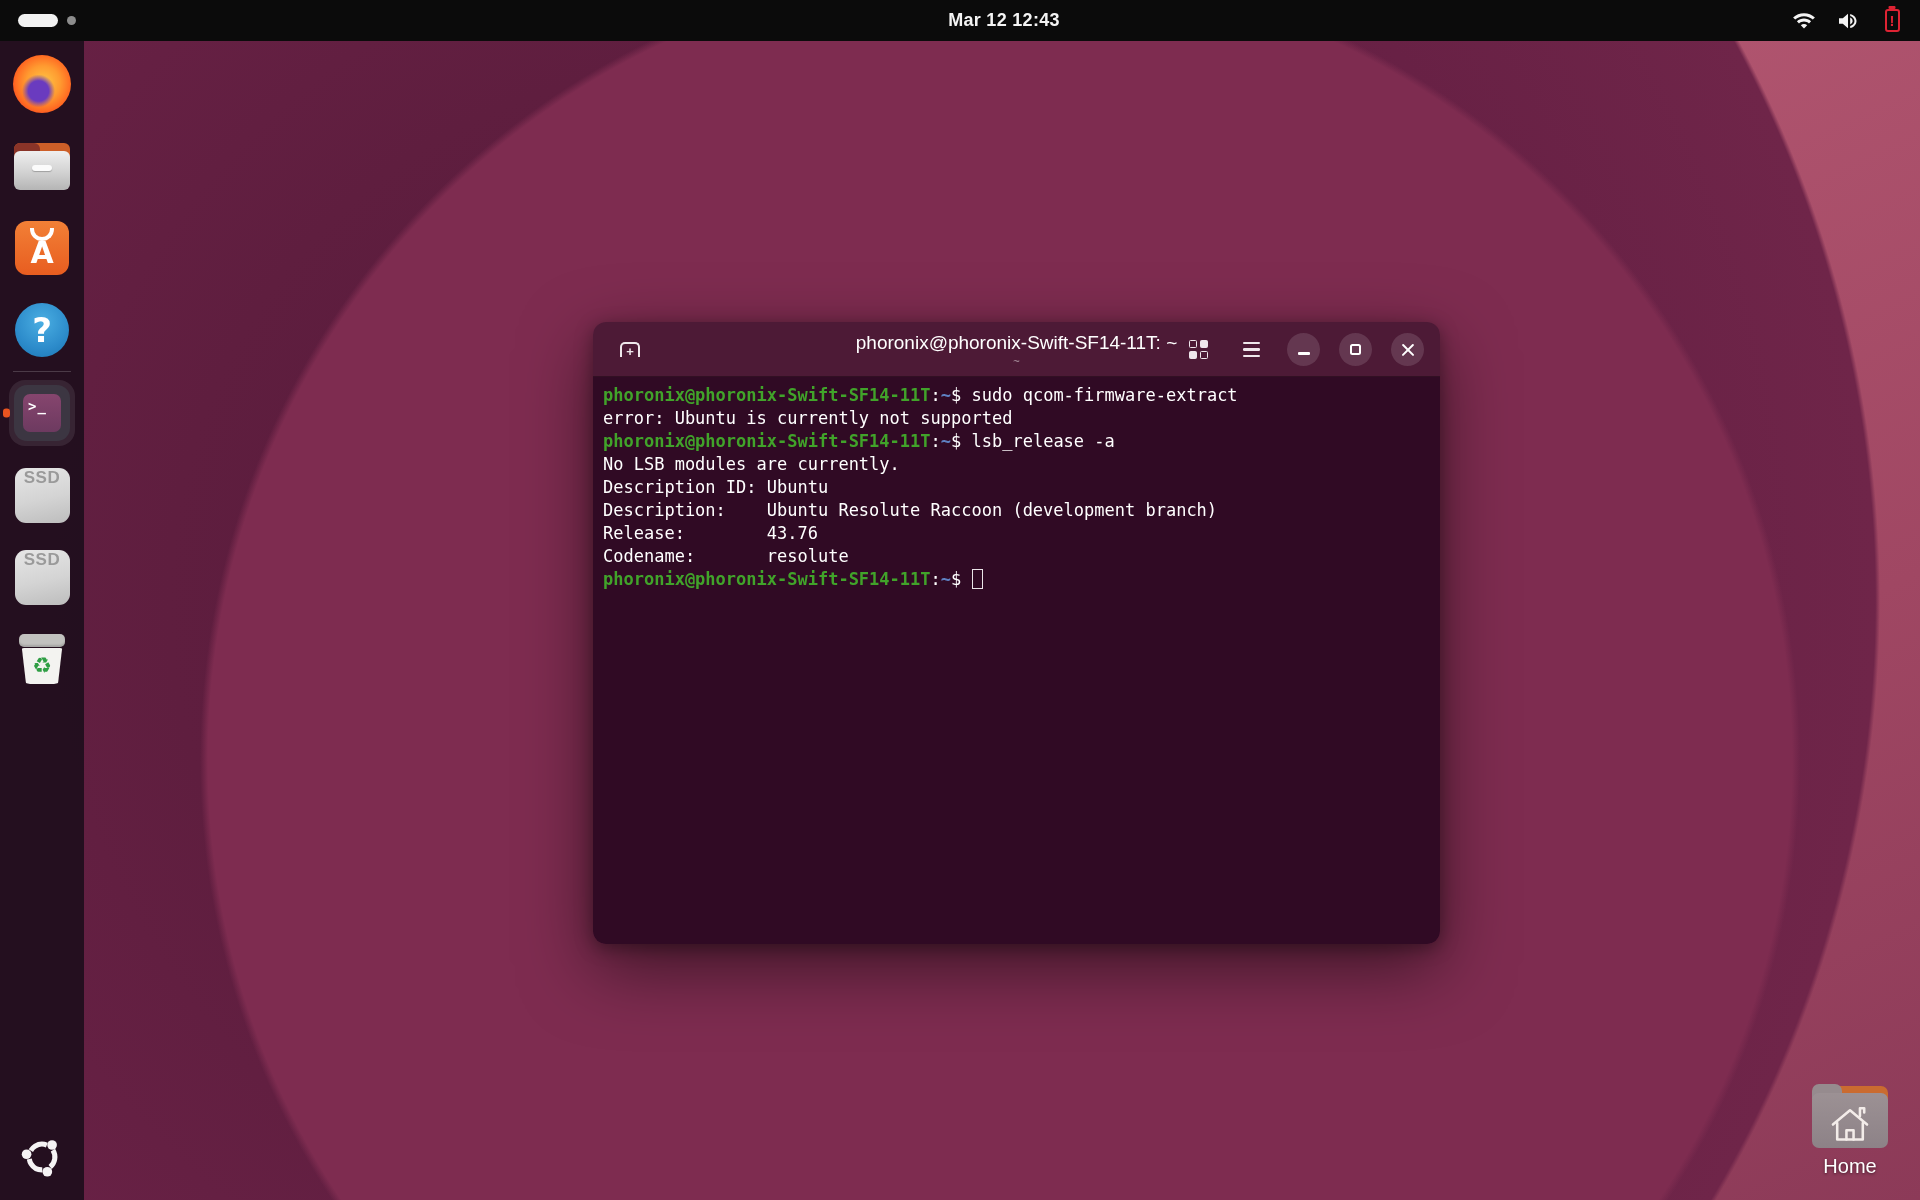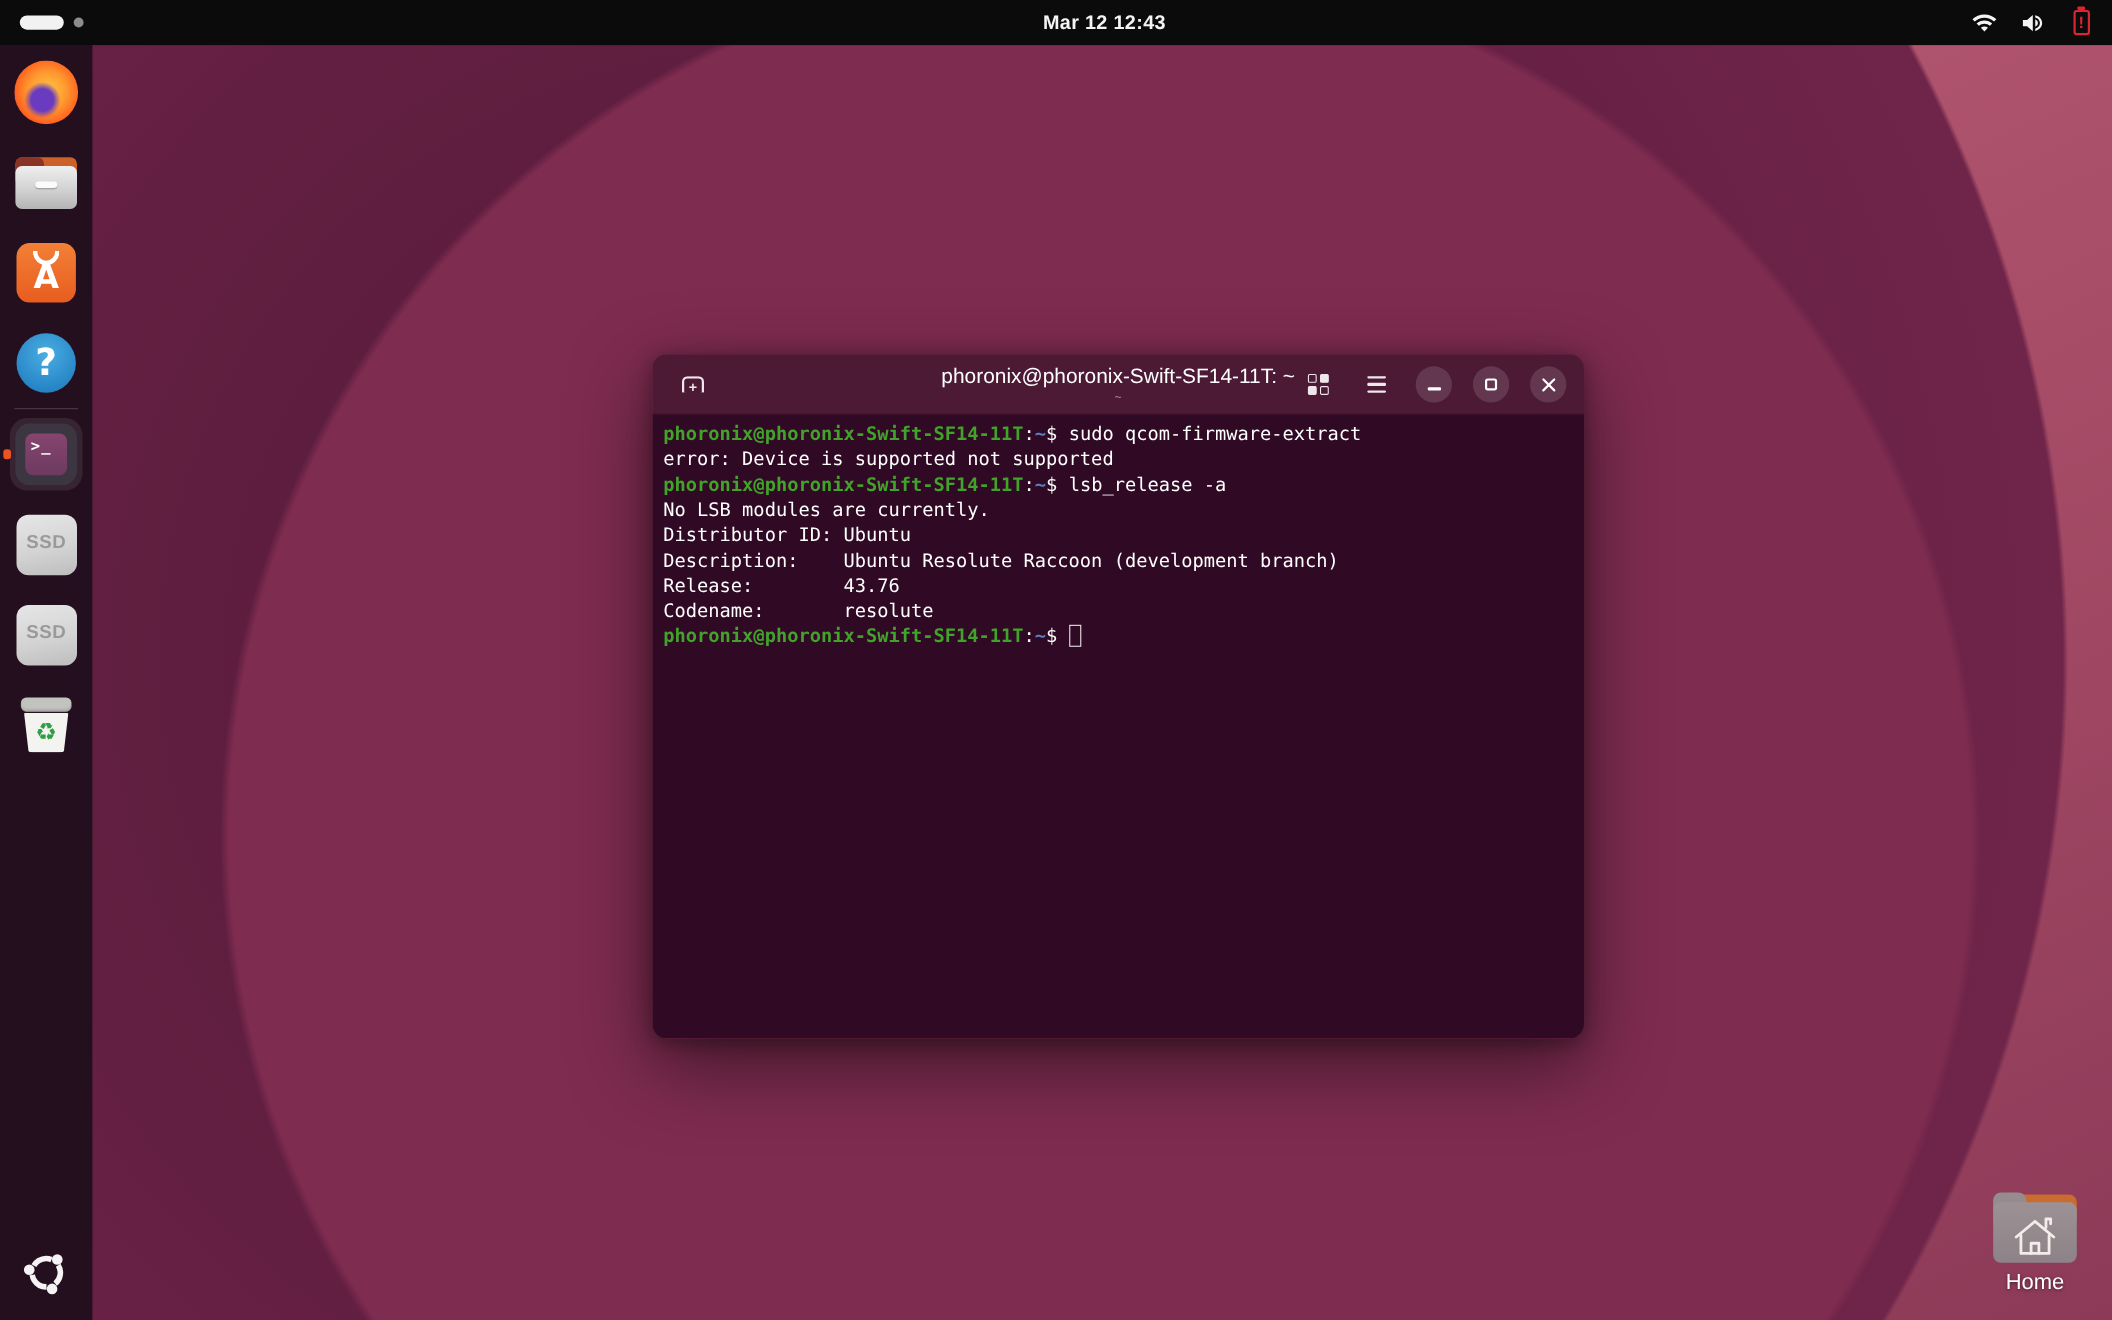--- a/index.html
+++ b/index.html
@@ -70,21 +70,21 @@
     display:flex; align-items:center; justify-content:center; }
   .term-ico{ width:56px; height:56px; border-radius:13px; background:#3c3642; display:flex; align-items:center; justify-content:center; }
   .term-scr{ width:38px; height:38px; border-radius:7px; background:linear-gradient(180deg,#86456e 0%,#6d3a60 100%);
     color:#fff; font-family:"DejaVu Sans Mono", monospace; font-weight:700; font-size:14px;
     padding:4px 0 0 5px; letter-spacing:1px; }
   .run-dot{ position:absolute; left:3px; top:50%; transform:translateY(-50%);
     width:7px; height:9px; border-radius:3px; background:#e95420; }
 
   .ssd{ width:55px; height:55px; border-radius:11px;
     background:linear-gradient(168deg,#e6e6e6 0%,#d4d4d4 55%,#bdbdbd 100%);
-    display:flex; align-items:center; justify-content:center; padding-bottom:5px; }
+    display:flex; align-items:flex-start; justify-content:center; padding-bottom:5px; }
   .ssd-label{ color:#9a9a9a; font-size:17px; font-weight:700; letter-spacing:.5px; }
 
   .trash{ display:flex; flex-direction:column; align-items:center; }
   .trash-lid{ width:46px; height:13px; border-radius:5px; background:#c2c2bf; margin-bottom:1px; box-shadow:inset 0 -2px 2px rgba(0,0,0,.15); }
   .trash-body{ width:42px; height:36px; background:#f3f3f0; border-radius:3px 3px 9px 9px;
     clip-path:polygon(2% 0, 98% 0, 88% 100%, 12% 100%);
     display:flex; align-items:center; justify-content:center; }
   .trash-glyph{ color:#2f9e44; font-size:22px; line-height:1; }
 
   .cof{ margin-top:auto; margin-bottom:20px; width:46px; height:46px; }
@@ -283,24 +283,24 @@
           <span class="max-glyph"></span>
         </button>
         <button class="winbtn">
           <span class="close-glyph"></span>
         </button>
       </div>
     </header>
     <div class="term-body">
       <div id="terminal-lines">
           <div class="tline"><span class="t-green">phoronix@phoronix-Swift-SF14-11T</span><span class="t-white">:</span><span class="t-blue">~</span><span class="t-white">$ </span><span class="t-white">sudo qcom-firmware-extract</span></div>
-          <div class="tline"><span class="t-white">error: Device is supported not supported</span></div>
+          <div class="tline"><span class="t-white">error: Ubuntu is currently not supported</span></div>
           <div class="tline"><span class="t-green">phoronix@phoronix-Swift-SF14-11T</span><span class="t-white">:</span><span class="t-blue">~</span><span class="t-white">$ </span><span class="t-white">lsb_release -a</span></div>
           <div class="tline"><span class="t-white">No LSB modules are currently.</span></div>
-          <div class="tline"><span class="t-white">Distributor ID: Ubuntu</span></div>
+          <div class="tline"><span class="t-white">Description ID: Ubuntu</span></div>
           <div class="tline"><span class="t-white">Description:    Ubuntu Resolute Raccoon (development branch)</span></div>
           <div class="tline"><span class="t-white">Release:        43.76</span></div>
           <div class="tline"><span class="t-white">Codename:       resolute</span></div>
           <div class="tline"><span class="t-green">phoronix@phoronix-Swift-SF14-11T</span><span class="t-white">:</span><span class="t-blue">~</span><span class="t-white">$ </span><span class="t-cursor"></span></div>
         </div>
     </div>
   </section>
 
   <div class="home">
     <span class="folder">

